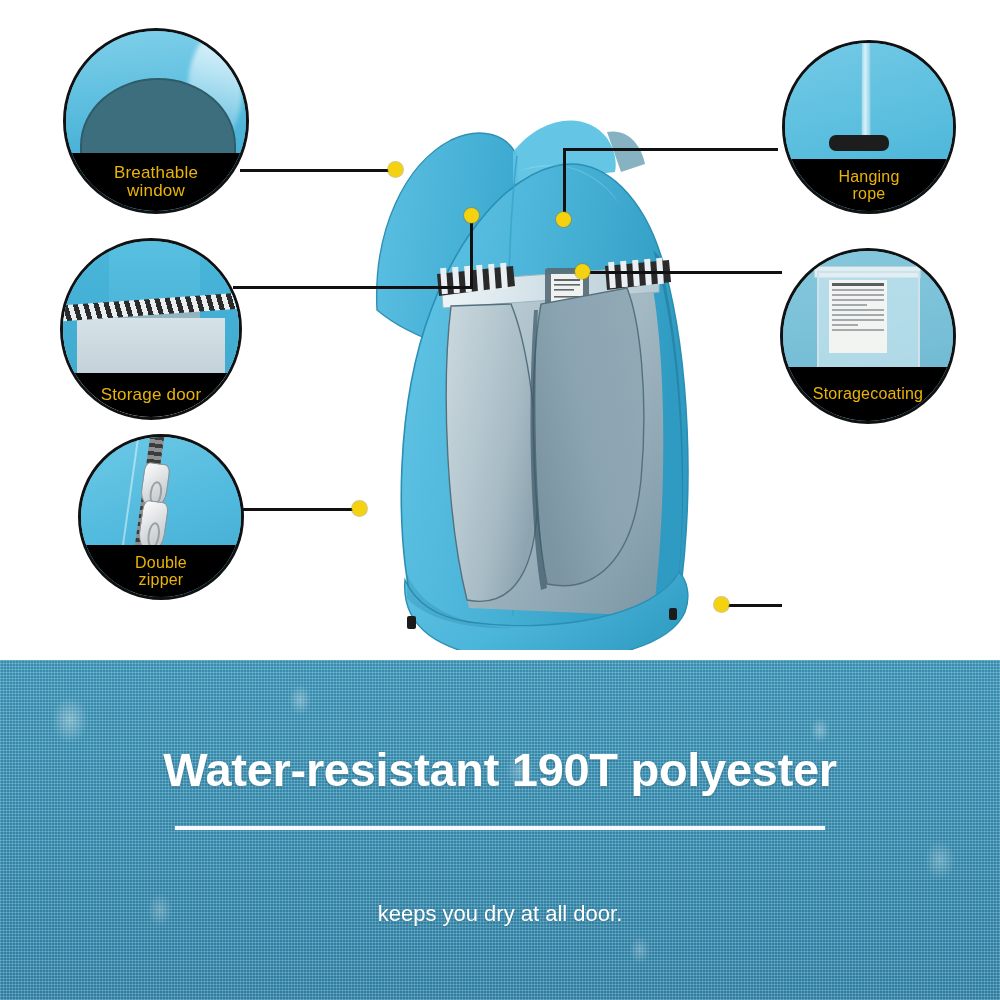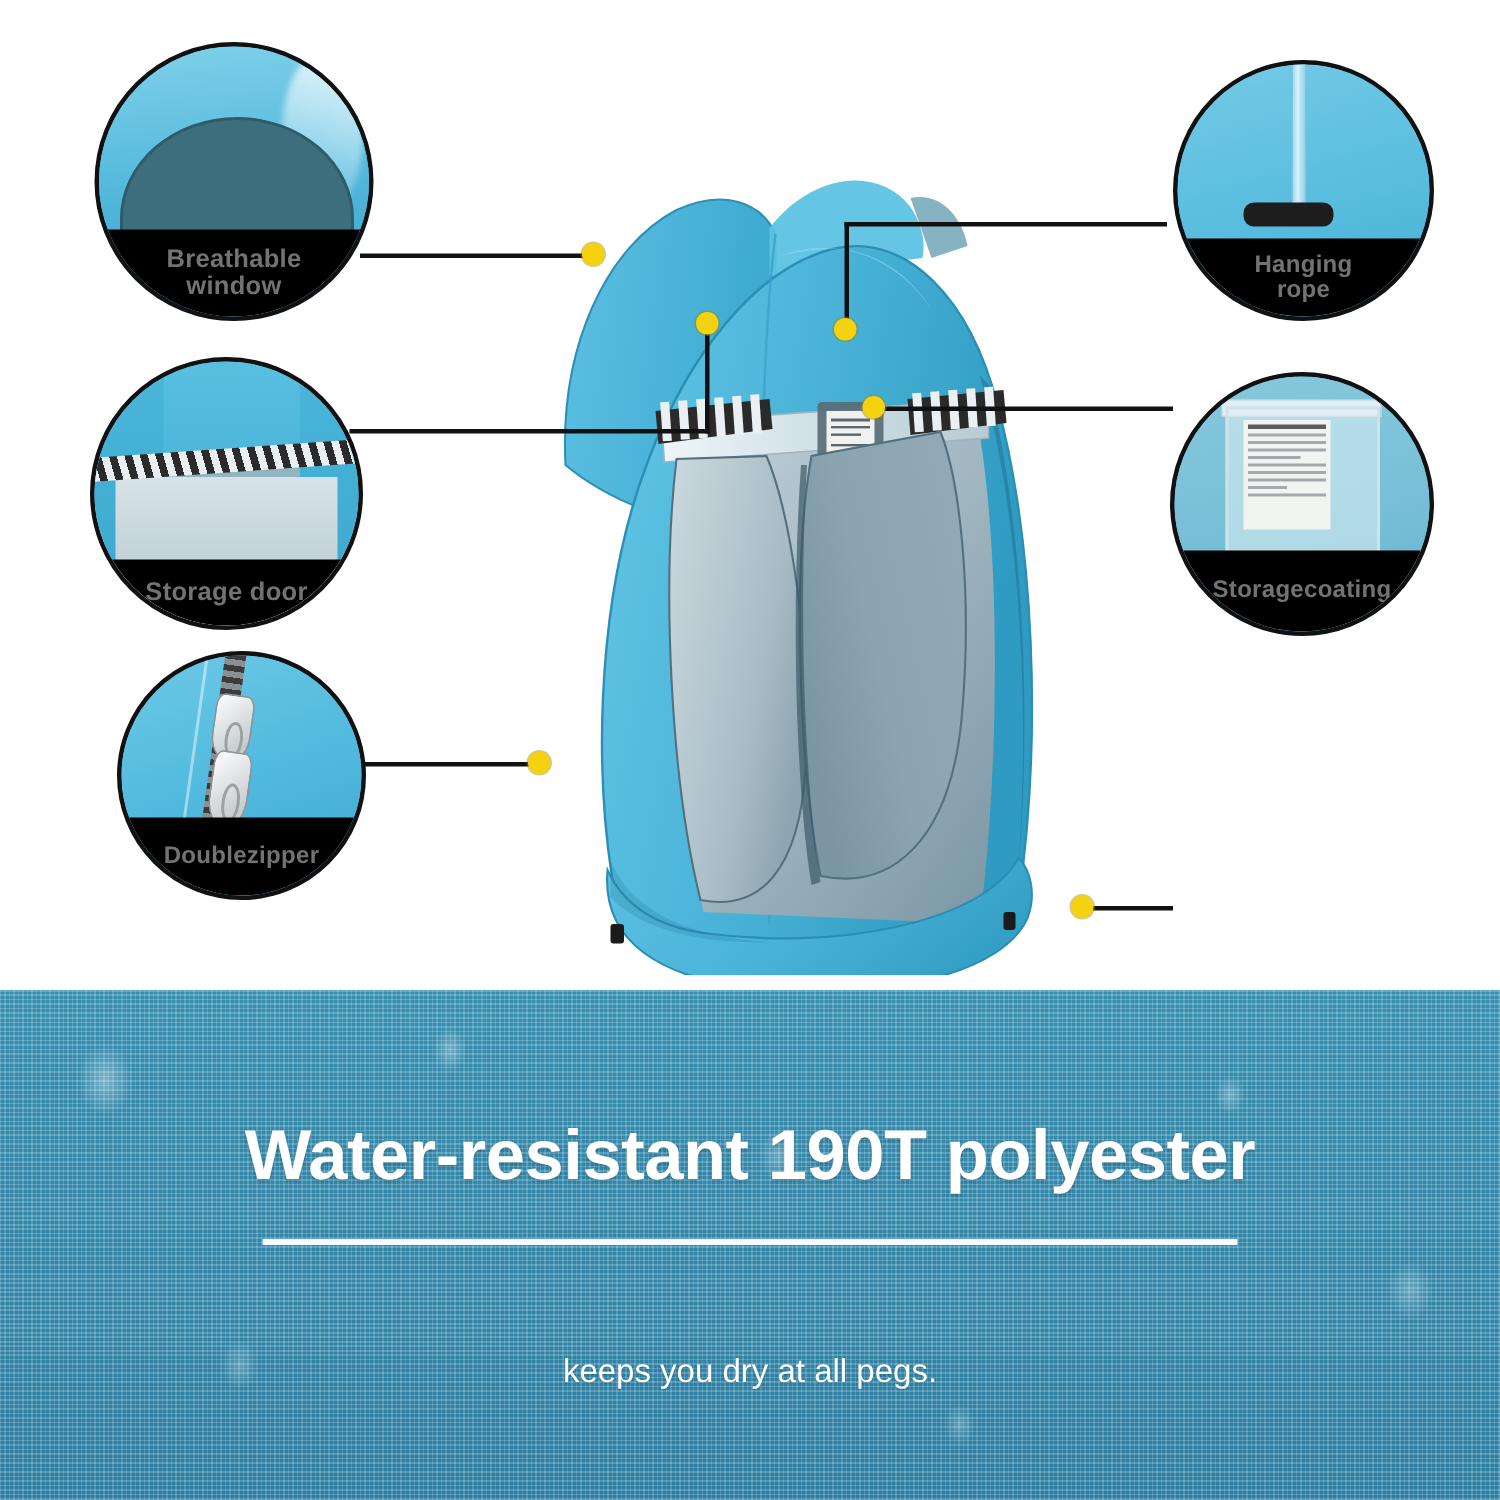--- a/index.html
+++ b/index.html
@@ -20,21 +20,21 @@
 
   .dot{position:absolute;width:15px;height:15px;border-radius:50%;
        background:#f5d210;box-shadow:0 0 0 1px rgba(160,130,0,.45);}
 
   
   .badge{position:absolute;border-radius:50%;overflow:hidden;
          border:3px solid #111;background:#6ec6e2;}
   .badge .photo{position:absolute;inset:0;}
   .badge .cap{
     position:absolute;left:0;right:0;bottom:0;background:#000;
-    color:#737373;text-align:center;font-weight:bold;letter-spacing:.2px;
+    color:#eab308;text-align:center;font-weight:normal;letter-spacing:.2px;
     display:flex;align-items:center;justify-content:center;line-height:1.08;
   }
 
   
   .art-window{background:linear-gradient(175deg,#7fd0ea 0%,#4fb6da 55%,#3aa2c9 100%);}
   .art-window .mesh{
     position:absolute;left:8%;top:26%;width:84%;height:62%;
     background:#3d6e7d;border-radius:60% 60% 6% 6%/70% 70% 8% 8%;
     border:2px solid #2f5c69;
   }
@@ -301,21 +301,21 @@
       </div>
     </div>
 
     <div class="badge" style="left:78px;top:434px;width:160px;height:160px;">
       <div class="photo art-zip">
         <div class="seam"></div>
         <div class="teeth"></div>
         <div class="pull p1"></div>
         <div class="pull p2"></div>
       </div>
-      <div class="cap" style="height:52px;font-size:16px;flex-direction:row;">
+      <div class="cap" style="height:52px;font-size:16px;flex-direction:column;">
         <span>Double</span>
         <span>zipper</span>
       </div>
     </div>
 
     <div class="badge" style="left:782px;top:40px;width:168px;height:168px;">
       <div class="photo art-rope">
         <div class="strap"></div>
         <div class="loop"></div>
       </div>
@@ -349,18 +349,18 @@
     </div>
 
 
   </div>
 
   <div id="banner">
     <div class="inner">
       <div id="b-title">Water-resistant 190T polyester</div>
       <div id="b-rule"></div>
       <div id="b-body">
-        <div>keeps you dry at all pegs.</div>
+        <div>keeps you dry at all door.</div>
       </div>
     </div>
   </div>
 
 </div>
 
 </body></html>

